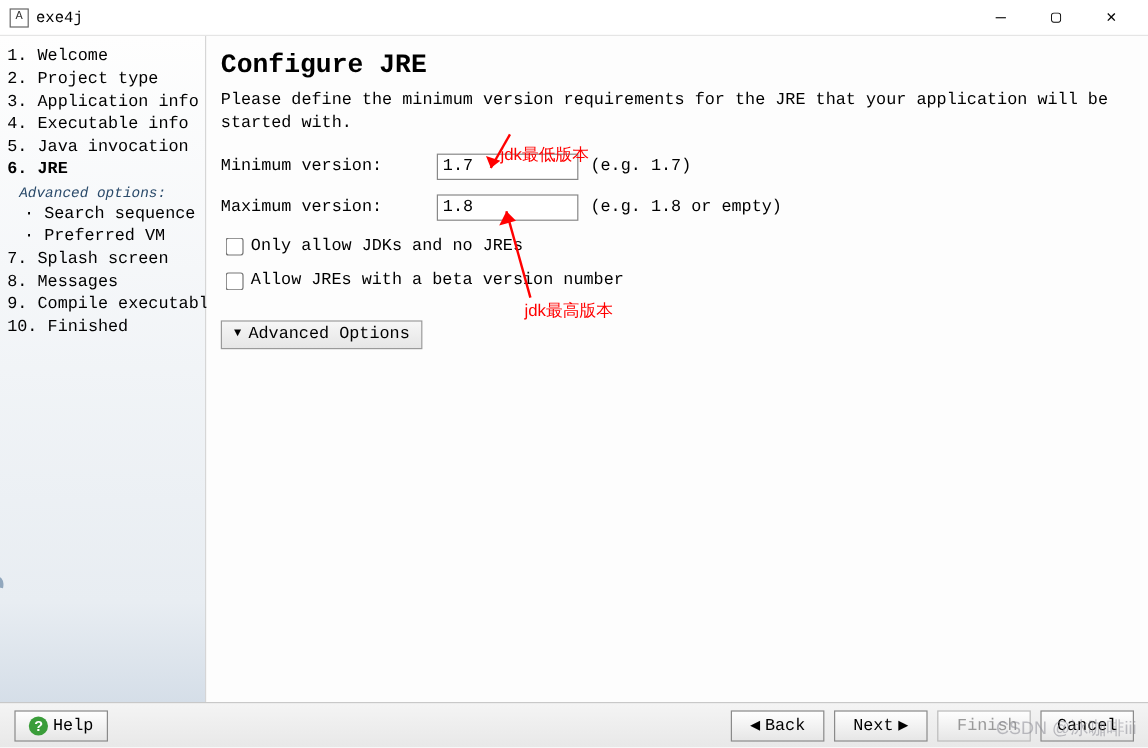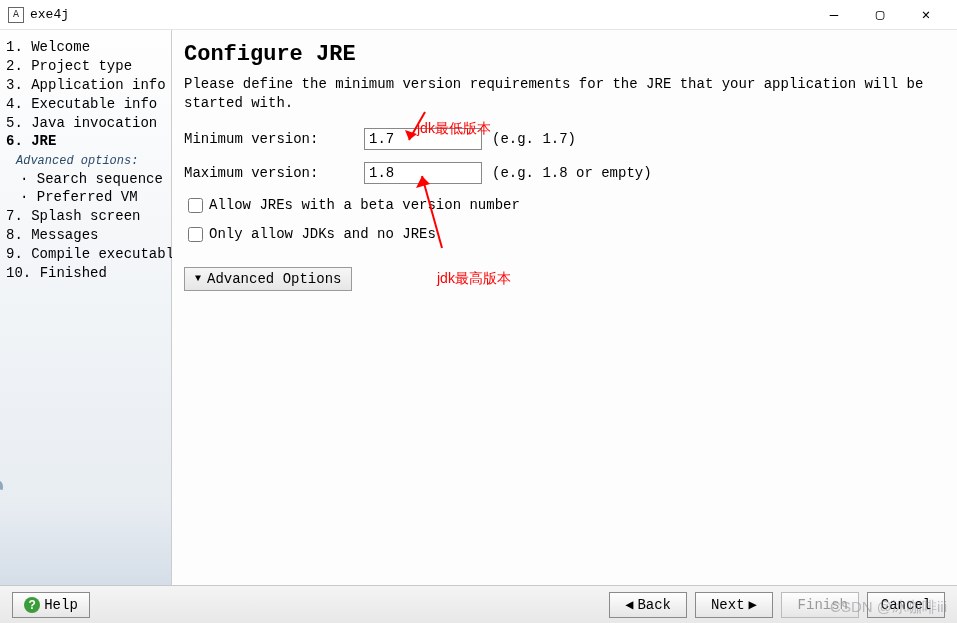--- a/index.html
+++ b/index.html
@@ -227,41 +227,41 @@
     </div>
 
     <div class="form-row">
       <label>Maximum version:</label>
       <input type="text" value="1.8" style="">
       <span class="hint">(e.g. 1.8 or empty)</span>
     </div>
 
     <div class="check-row">
       <input type="checkbox" style="">
-      <span>Allow JREs with a beta version number</span>
+      <span>Only allow JDKs and no JREs</span>
     </div>
 
     <div class="check-row">
       <input type="checkbox" style="">
-      <span>Only allow JDKs and no JREs</span>
+      <span>Allow JREs with a beta version number</span>
     </div>
 
     <button class="adv-btn">
       <span class="tri">▼</span>
       <span>Advanced Options</span>
     </button>
 
     
     <div class="annotation" style="left:245px; top:54px;margin-top:36px;">jdk最低版本</div>
     <svg class="arrow" style="left:231px; top:80px;" width="30" height="40">
       <line x1="22" y1="2" x2="6" y2="30" stroke="#ff0000" stroke-width="2"></line>
       <polygon points="6,30 2,20 14,24" fill="#ff0000"></polygon>
     </svg>
 
-    <div class="annotation" style="left:265px; top:220px;margin-top:20px;">jdk最高版本</div>
+    <div class="annotation" style="left:265px; top:220px;">jdk最高版本</div>
     <svg class="arrow" style="left:240px; top:140px;" width="40" height="80">
       <line x1="30" y1="78" x2="10" y2="6" stroke="#ff0000" stroke-width="2"></line>
       <polygon points="10,6 4,18 18,14" fill="#ff0000"></polygon>
     </svg>
   </div>
 </div>
 
 <div class="footer">
   <button class="btn">
     <span class="help-icon">?</span>

